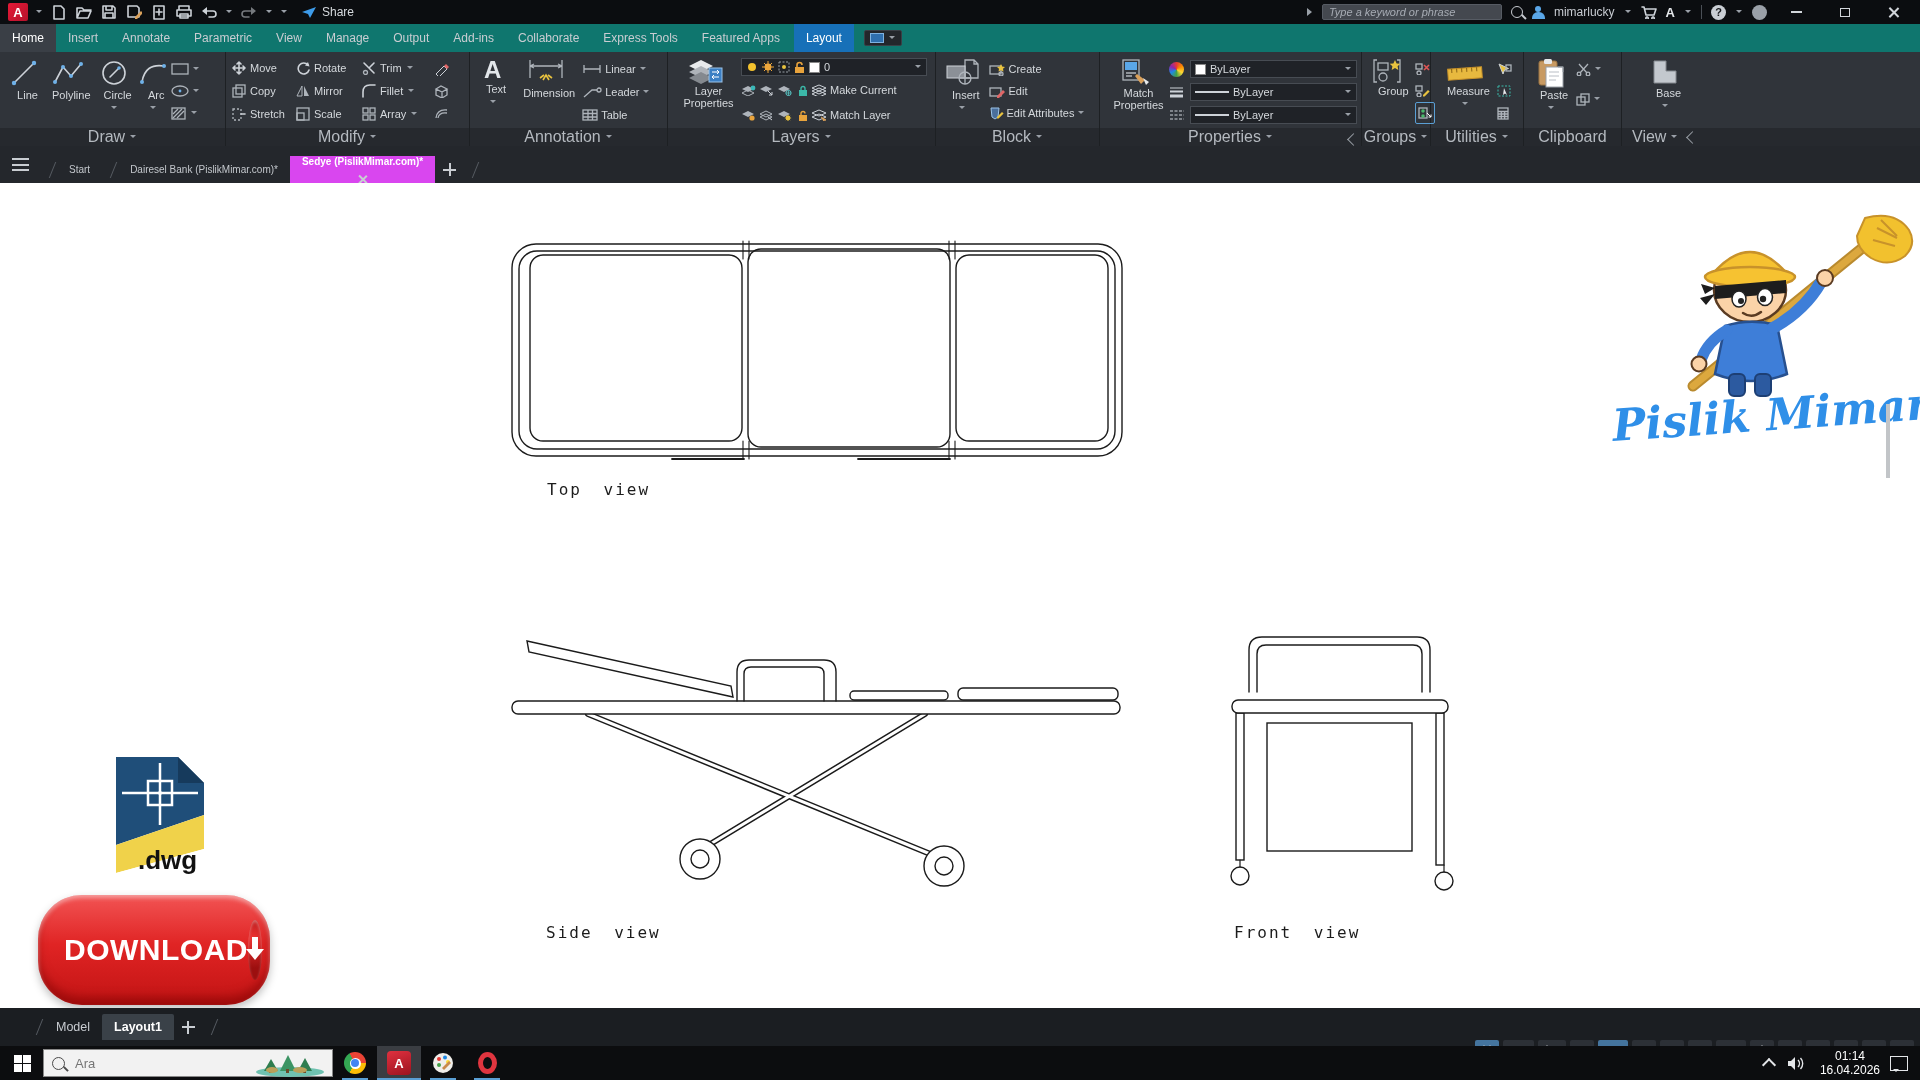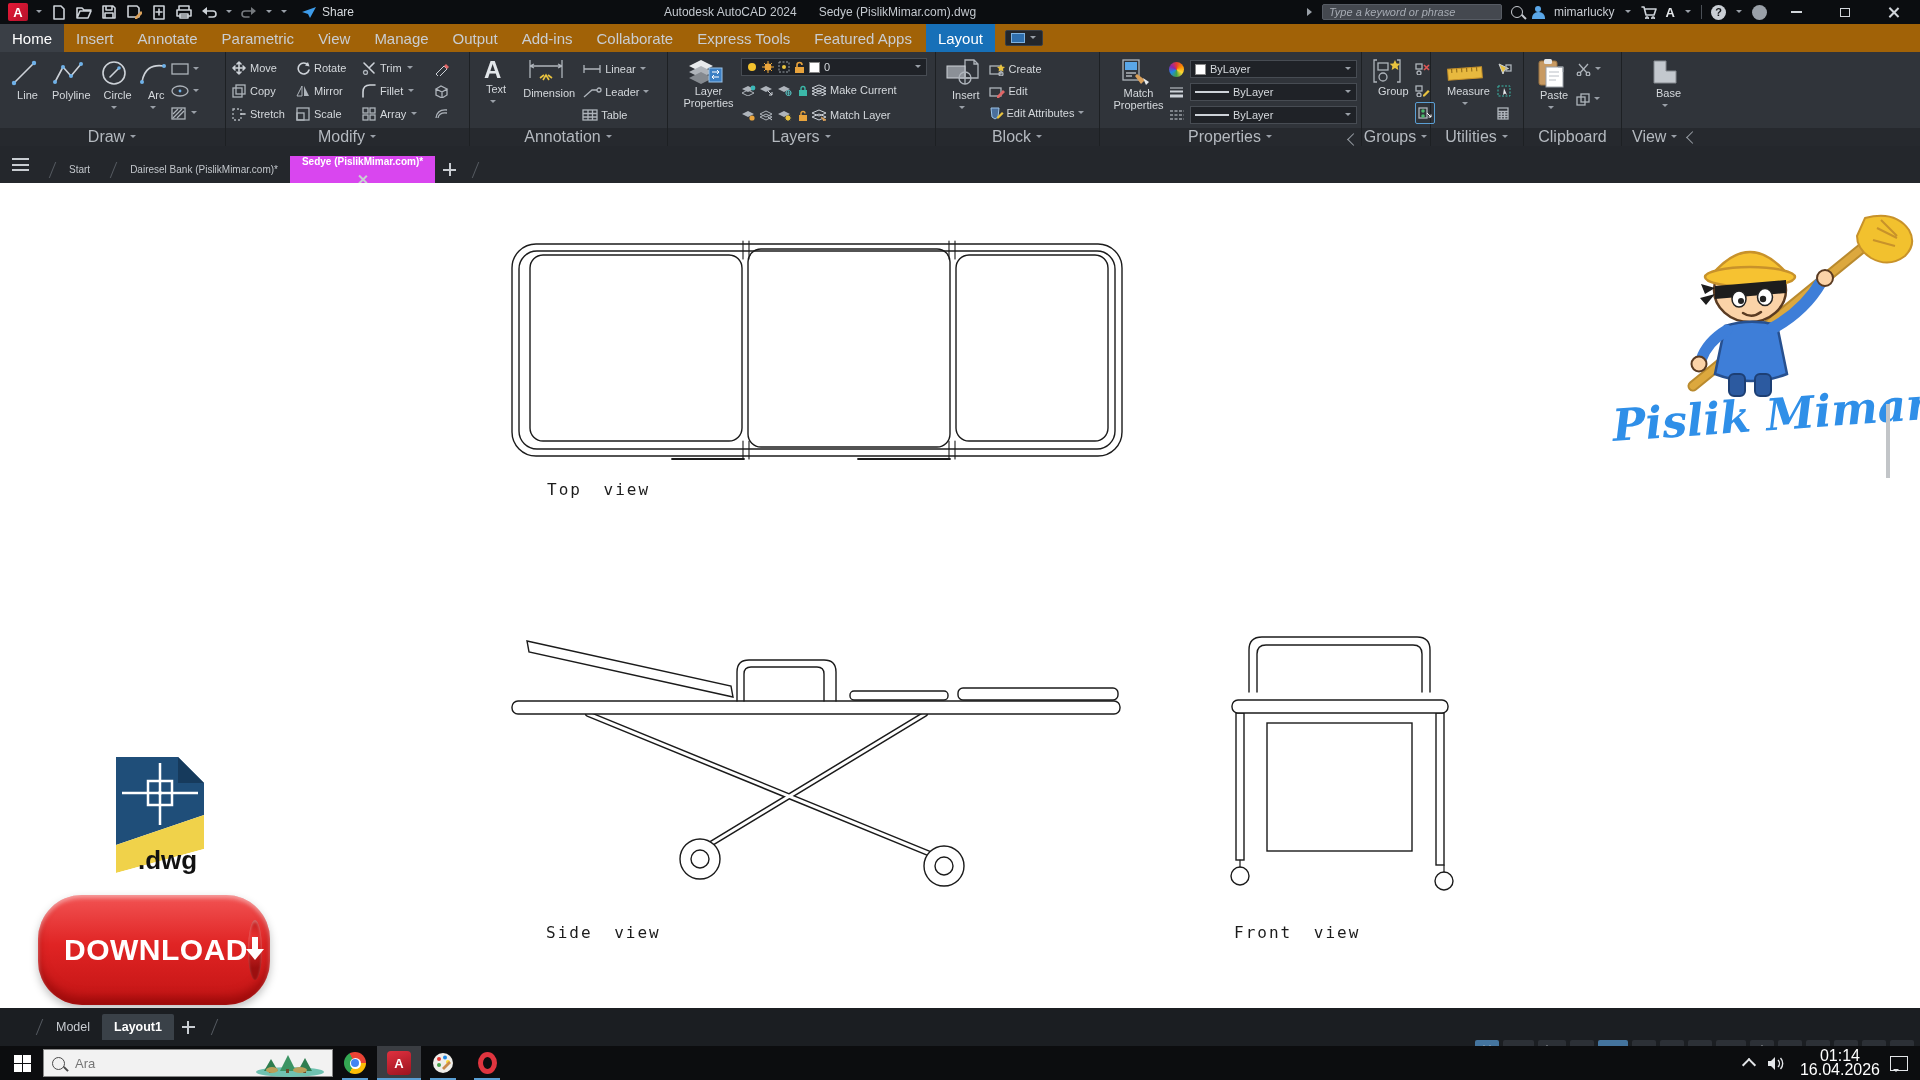--- a/index.html
+++ b/index.html
@@ -33,22 +33,22 @@
   .adesk{color:#e4e7ea;font-weight:bold;font-size:13px;}
   .adesk::after{content:"A";}
   .cast{width:15px;height:15px;border-radius:50%;background:#9aa0a8;}
   .winbtn{width:40px;height:24px;display:flex;align-items:center;justify-content:center;}
   .minb{width:11px;height:2px;background:#d2d6db;}
   .maxb{width:10px;height:9px;border:1.5px solid #d2d6db;}
   .clsb{position:relative;width:12px;height:12px;}
   .clsb::before,.clsb::after{content:"";position:absolute;left:5px;top:0;width:1.8px;height:13px;background:#d2d6db;}
   .clsb::before{transform:rotate(45deg);}.clsb::after{transform:rotate(-45deg);}
   
-  .tabrow{position:absolute;left:0;top:24px;width:1920px;height:28px;background:#a16207;display:flex;align-items:stretch;
-          color:#c9cdd2;font-size:15px;}
+  .tabrow{position:absolute;left:0;top:24px;width:1920px;height:28px;background:#0f766e;display:flex;align-items:stretch;
+          color:#c9cdd2;font-size:12px;}
   .rtab{display:flex;align-items:center;padding:0 12px;cursor:default;}
   .rtab.act{background:#3a3f46;color:#fff;}
   .rtab.blue{background:#1770b8;color:#fff;margin-left:2px;}
   .wschip{margin-left:10px;align-self:center;display:flex;align-items:center;gap:4px;background:#23262b;border:1px solid #3a3f46;
           border-radius:2px;padding:2px 5px;}
   .wsico{width:14px;height:10px;background:#2f6fae;border:1px solid #7fb2e0;}
   
   .ribbon{position:absolute;left:0;top:52px;width:1920px;height:94px;background:#30343a;display:flex;}
   .panel{position:relative;border-right:1px solid #1d2023;display:flex;flex-direction:column;}
   .pbody{flex:1;display:flex;align-items:flex-start;padding:4px 4px 0 6px;}
@@ -125,21 +125,21 @@
   .runbar{position:absolute;left:9px;right:9px;bottom:0;height:2px;background:#5a9fd4;}
   .chrome{width:22px;height:22px;border-radius:50%;background:conic-gradient(from -30deg,#ea4335 0 120deg,#fbbc05 0 240deg,#34a853 0 360deg);
           display:flex;align-items:center;justify-content:center;}
   .chrome i{width:11px;height:11px;border-radius:50%;background:#fff;display:flex;align-items:center;justify-content:center;}
   .chrome i b{width:8px;height:8px;border-radius:50%;background:#4285f4;display:block;}
   .acadtile{width:24px;height:24px;border-radius:4px;background:linear-gradient(160deg,#e0313f,#9c1320);color:#fff;
             font-weight:bold;font-size:13px;display:flex;align-items:center;justify-content:center;}
   .acadtile::after{content:"A";}
   .opera{width:19px;height:22px;border-radius:50%;border:5px solid #e0353f;}
   .chevup{width:10px;height:10px;border-left:2px solid #e4e6e9;border-top:2px solid #e4e6e9;transform:rotate(45deg);margin-top:4px;}
-  .clock{color:#fff;font-size:16px;text-align:center;line-height:14px;margin:0 10px;}
+  .clock{color:#fff;font-size:12px;text-align:center;line-height:14px;margin:0 10px;}
   .notif{width:18px;height:15px;border:1.6px solid #e4e6e9;position:relative;margin-right:12px;}
   .notif::after{content:"";position:absolute;left:2px;bottom:-5px;border:3px solid transparent;border-top-color:#e4e6e9;}
 </style>
 </head>
 <body>
 
 <div class="scr">
 
   <div class="titlebar">
     <div class="qat">
@@ -191,24 +191,20 @@
           </svg>
         </span>
       <span class="cdn"></span>
       <span class="cdn"></span>
       <span class="share">
         <svg class="ik" width="16" height="13">
             <path d="M1 6 L15 1 L9 12 L7 8 Z" fill="#3d9be9" stroke="none"></path>
           </svg>
         <span>Share</span>
       </span>
-    </div>
-    <div class="title">
-      <span>Autodesk AutoCAD 2024</span>
-      <span>Sedye (PislikMimar.com).dwg</span>
     </div>
     <div class="tright">
       <svg class="ik" width="7" height="10">
           <path d="M1 1 l5 4 -5 4 z" fill="#9aa0a8"></path>
         </svg>
       <input class="tsearch" placeholder="Type a keyword or phrase" style="">
       <span class="mag"></span>
       <span class="person"></span>
       <span>mimarlucky</span>
       <span class="cdn"></span>

